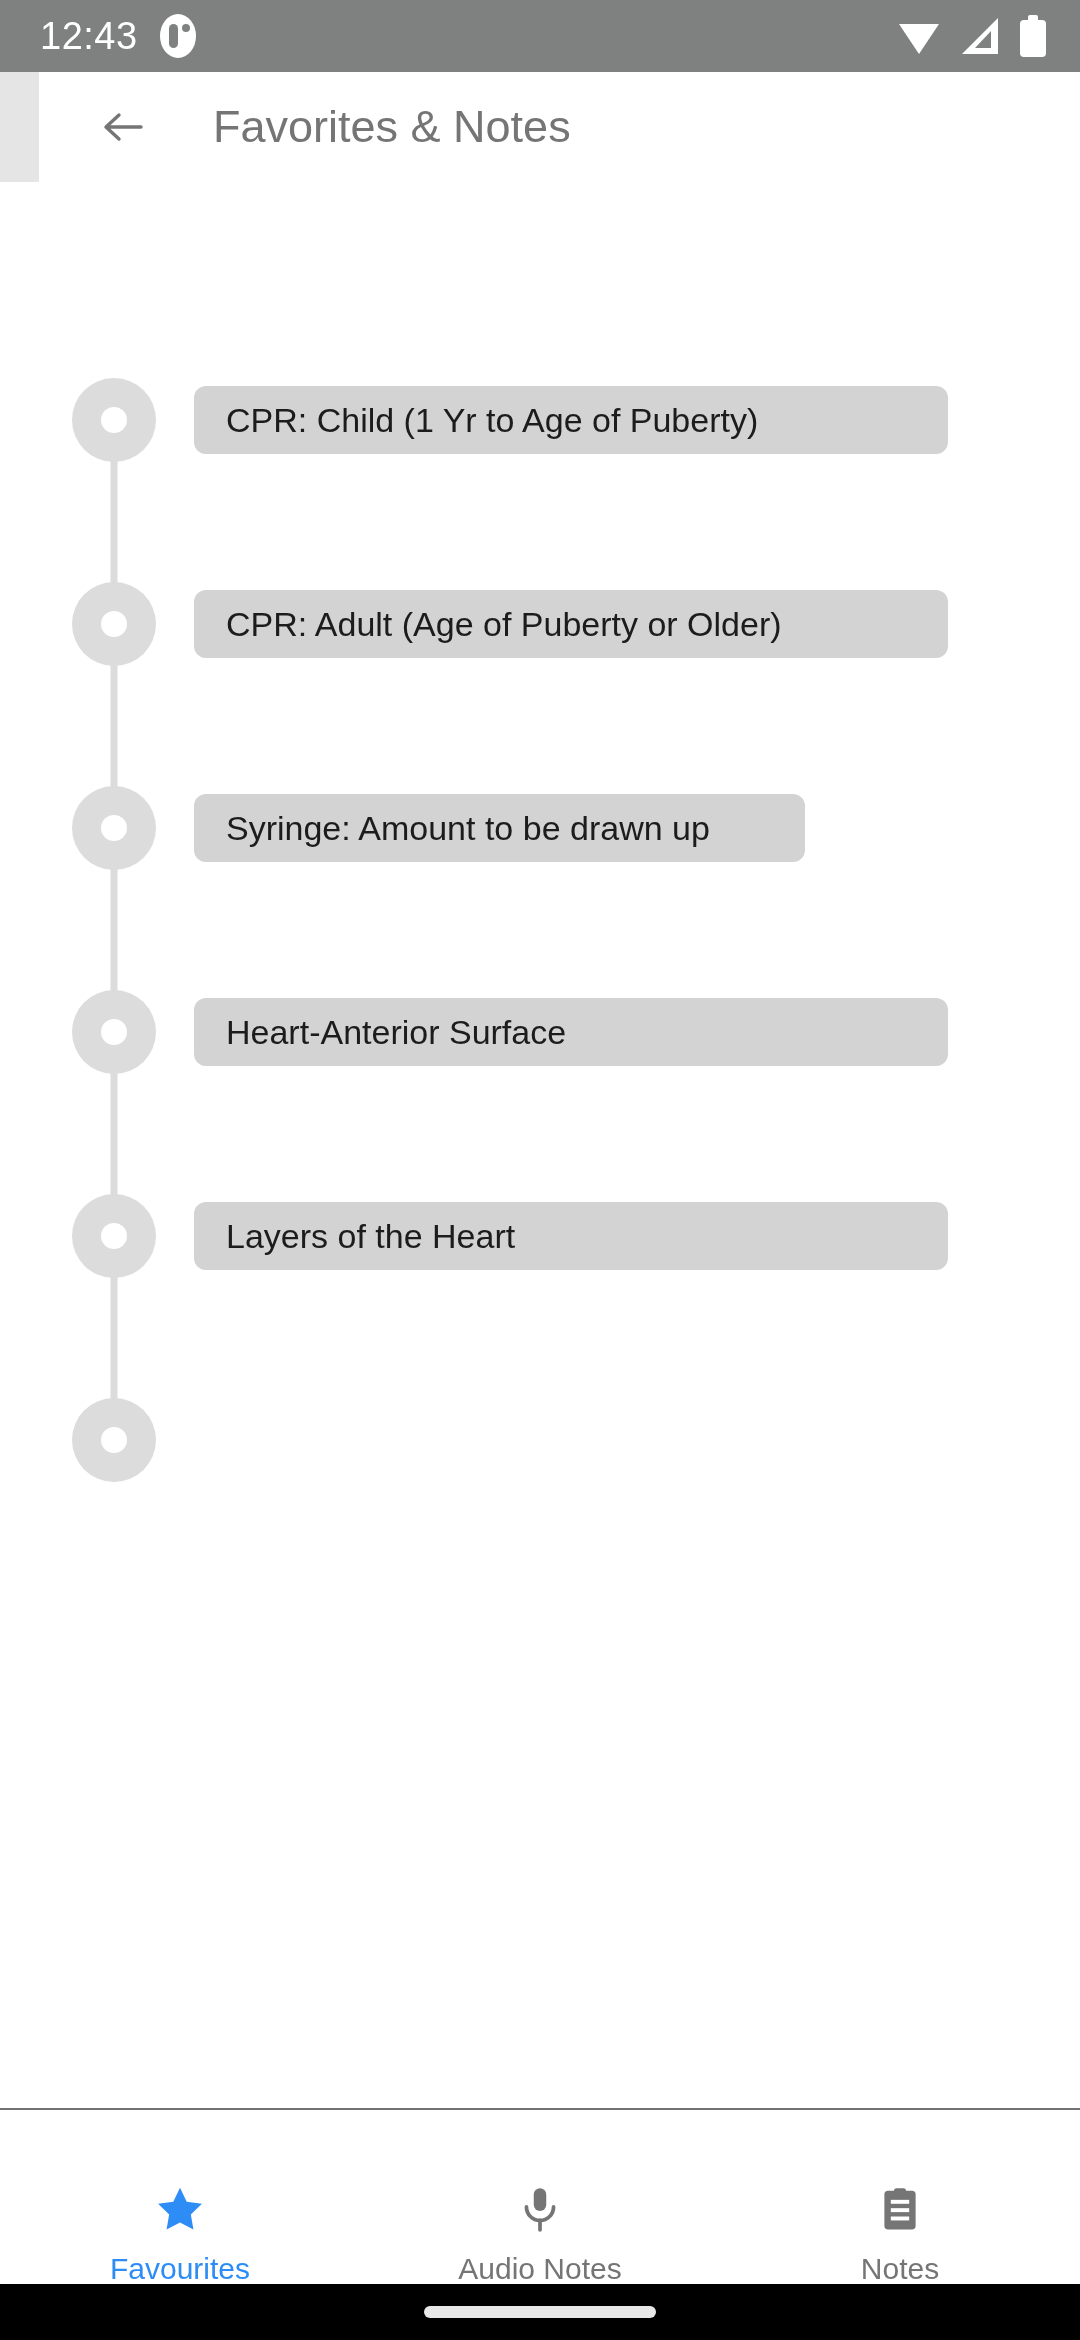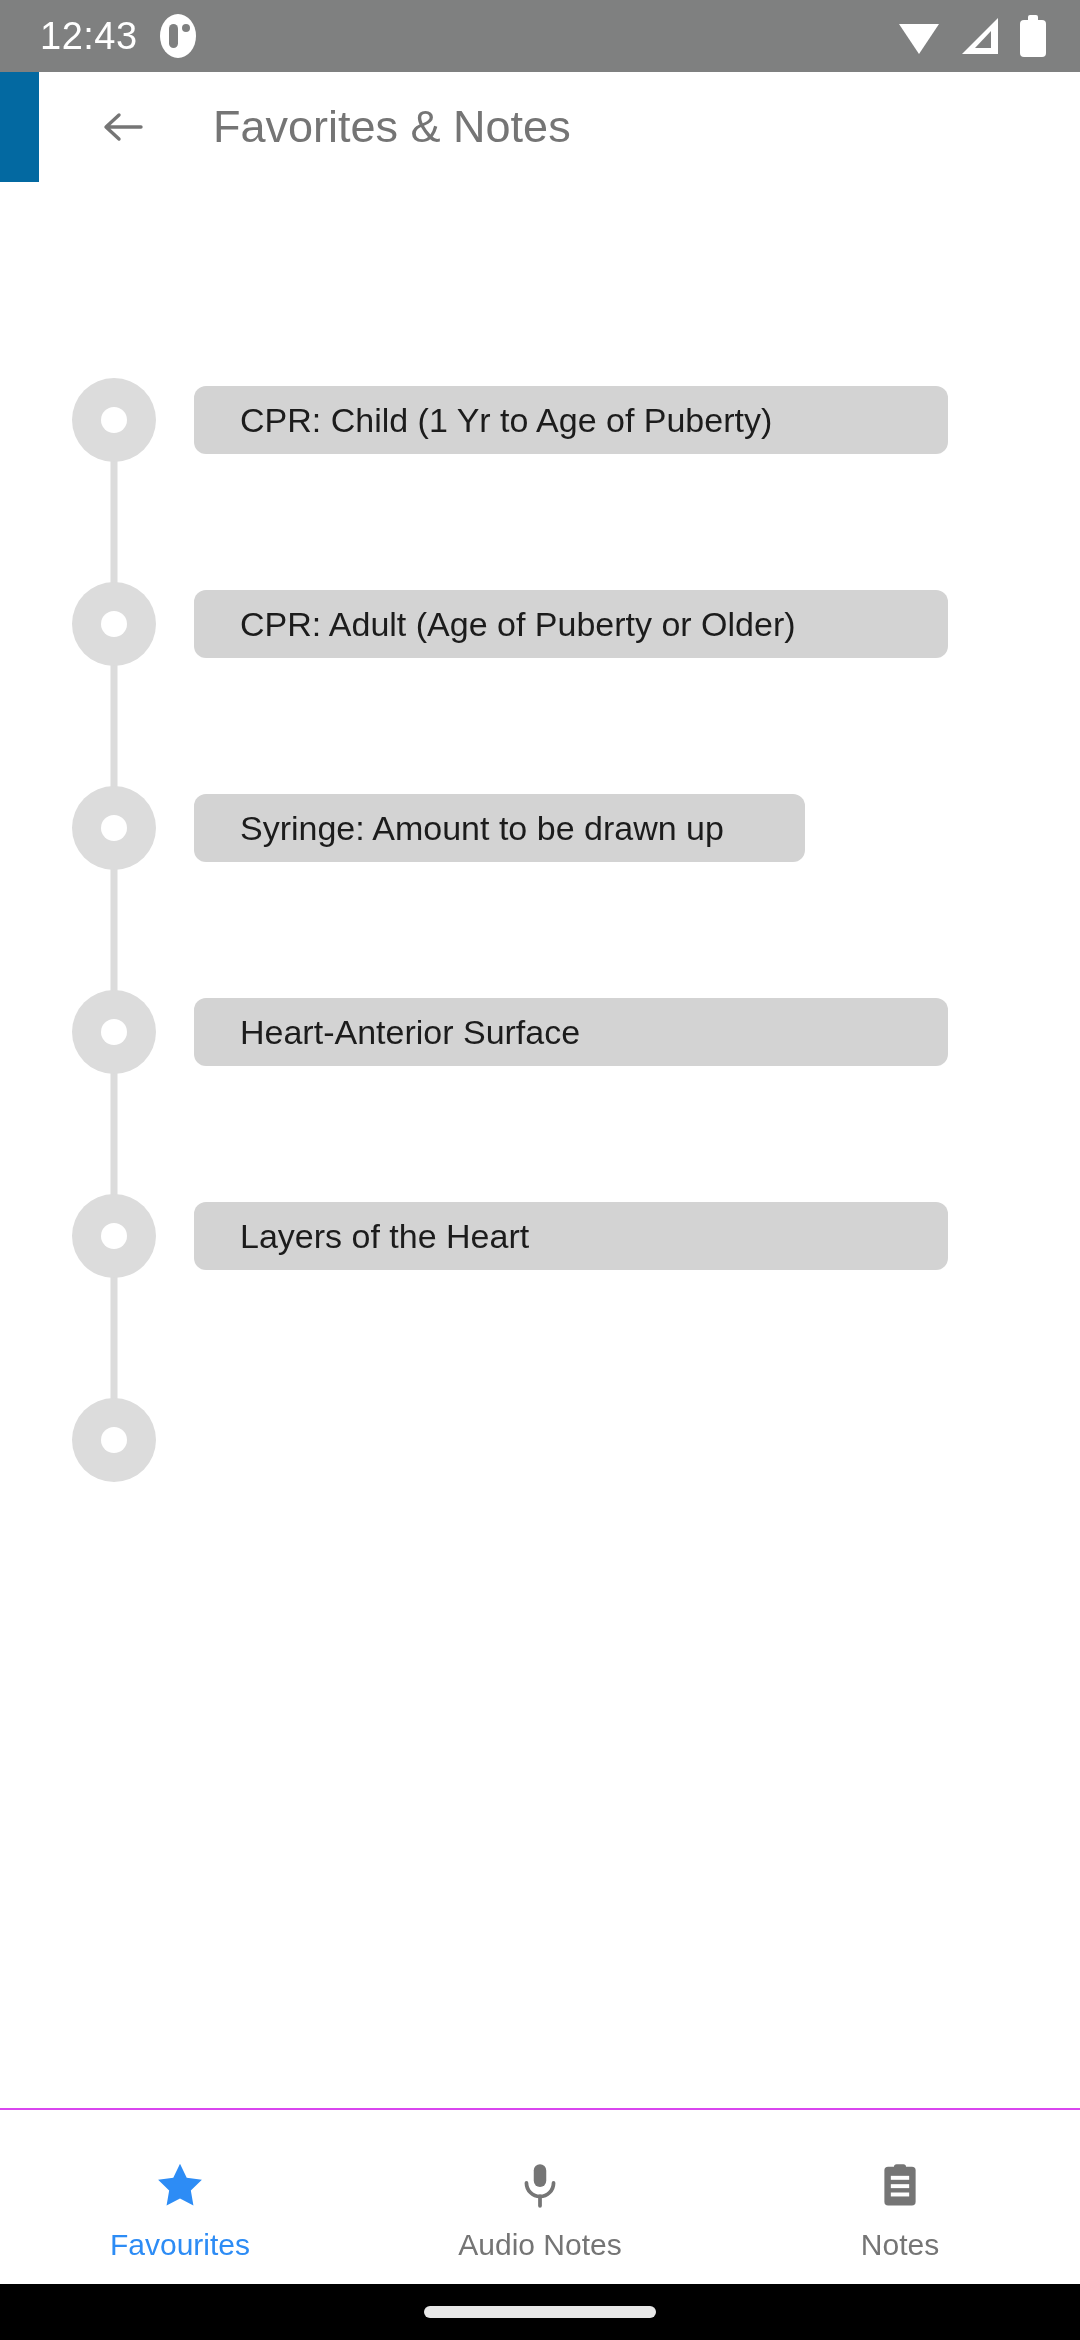--- a/index.html
+++ b/index.html
@@ -9,21 +9,21 @@
     height: 2340px;
     background: #ffffff;
     font-family: "Liberation Sans", sans-serif;
     overflow: hidden;
   }
 
   .phone {
     position: relative;
     width: 1080px;
     height: 2340px;
-    background: #0369a1;
+    background: #e5e5e5;
     display: flex;
     flex-direction: column;
   }
 
   
   .status-bar {
     height: 72px;
     background: #7f8080;
     display: flex;
     align-items: center;
@@ -195,38 +195,38 @@
   }
 
   .tl-pill {
     margin-left: 38px;
     margin-top: 8px;
     background: #d3d3d3;
     border-radius: 12px;
     height: 68px;
     display: flex;
     align-items: center;
-    padding: 0 46px;
+    padding: 0 32px;
     font-size: 34px;
     color: #1c1c1c;
     white-space: nowrap;
     cursor: pointer;
     font-family: "Liberation Sans", sans-serif;
   }
   .tl-pill.wide { width: 611px; }
   .tl-pill.full { width: 754px; }
 
   
   .bottom-nav {
     flex: 0 0 auto;
     height: 176px;
     background: #ffffff;
-    border-top: 2px solid #d946ef;
-    display: flex;
-    align-items: center;
+    border-top: 2px solid #737373;
+    display: flex;
+    align-items: flex-end;
     padding-top: 24px;
   }
   .nav-item {
     flex: 1 1 0;
     display: flex;
     flex-direction: column;
     align-items: center;
     gap: 18px;
     cursor: pointer;
     background: transparent;

